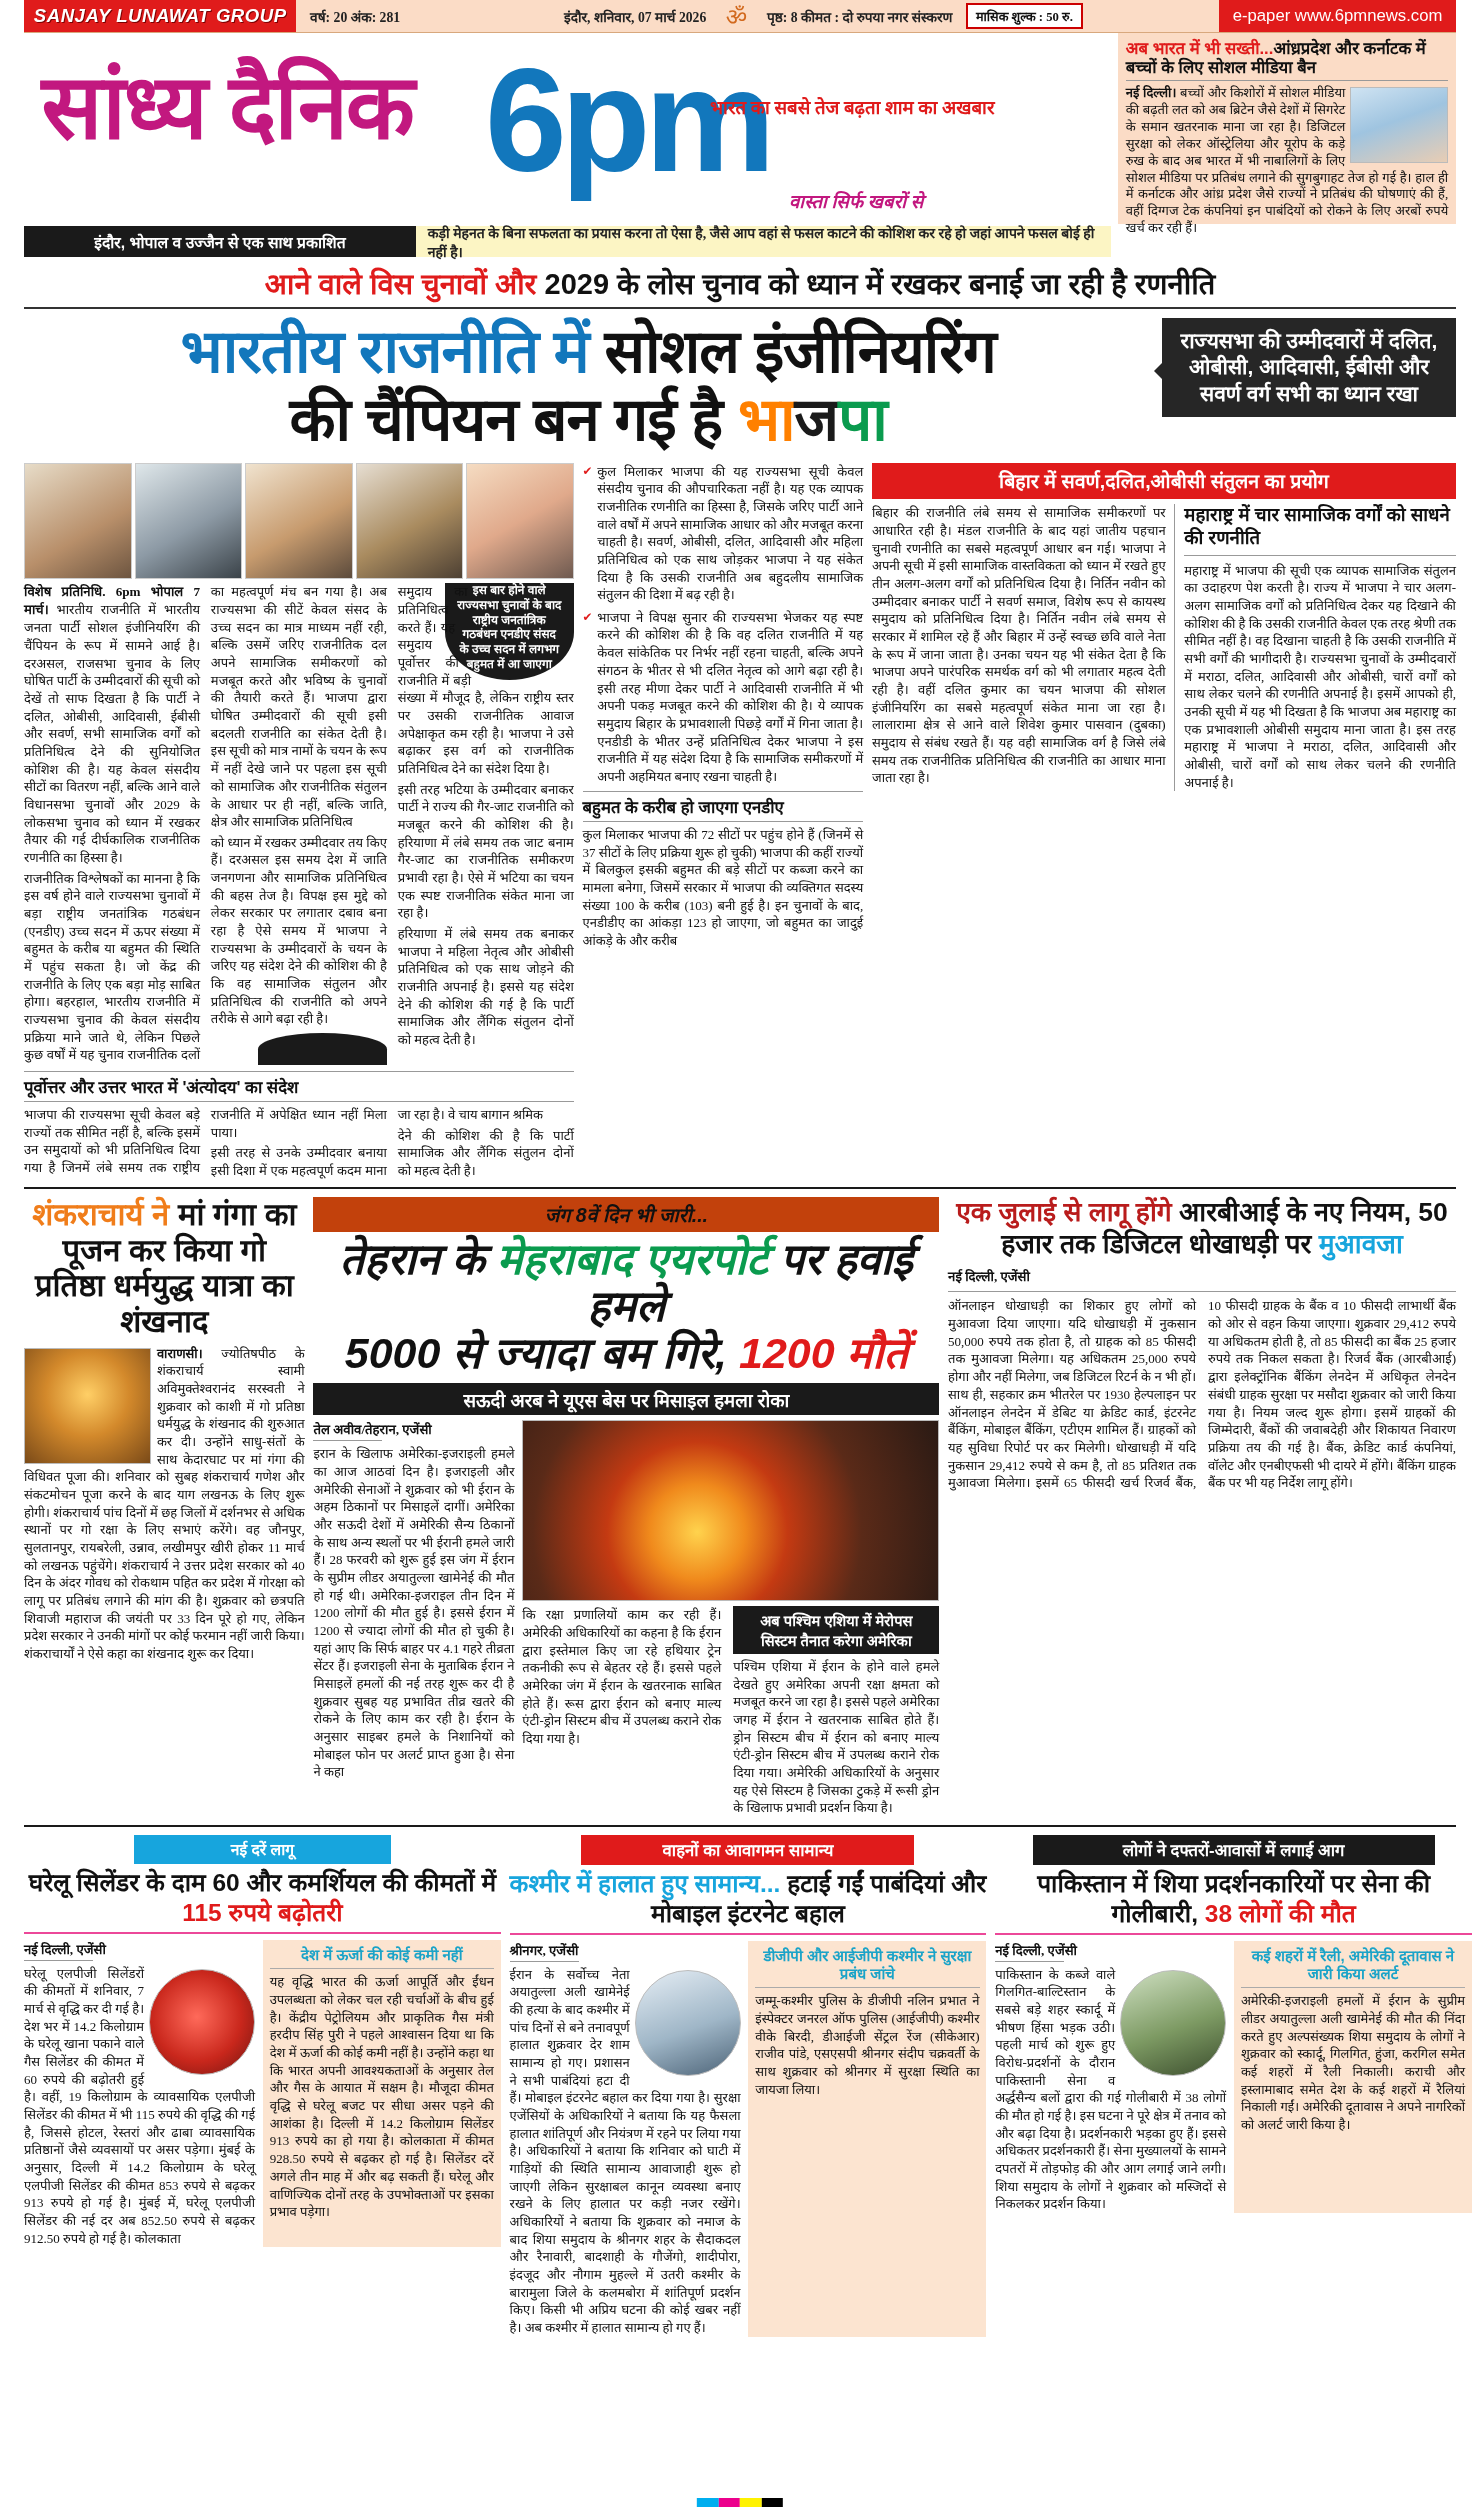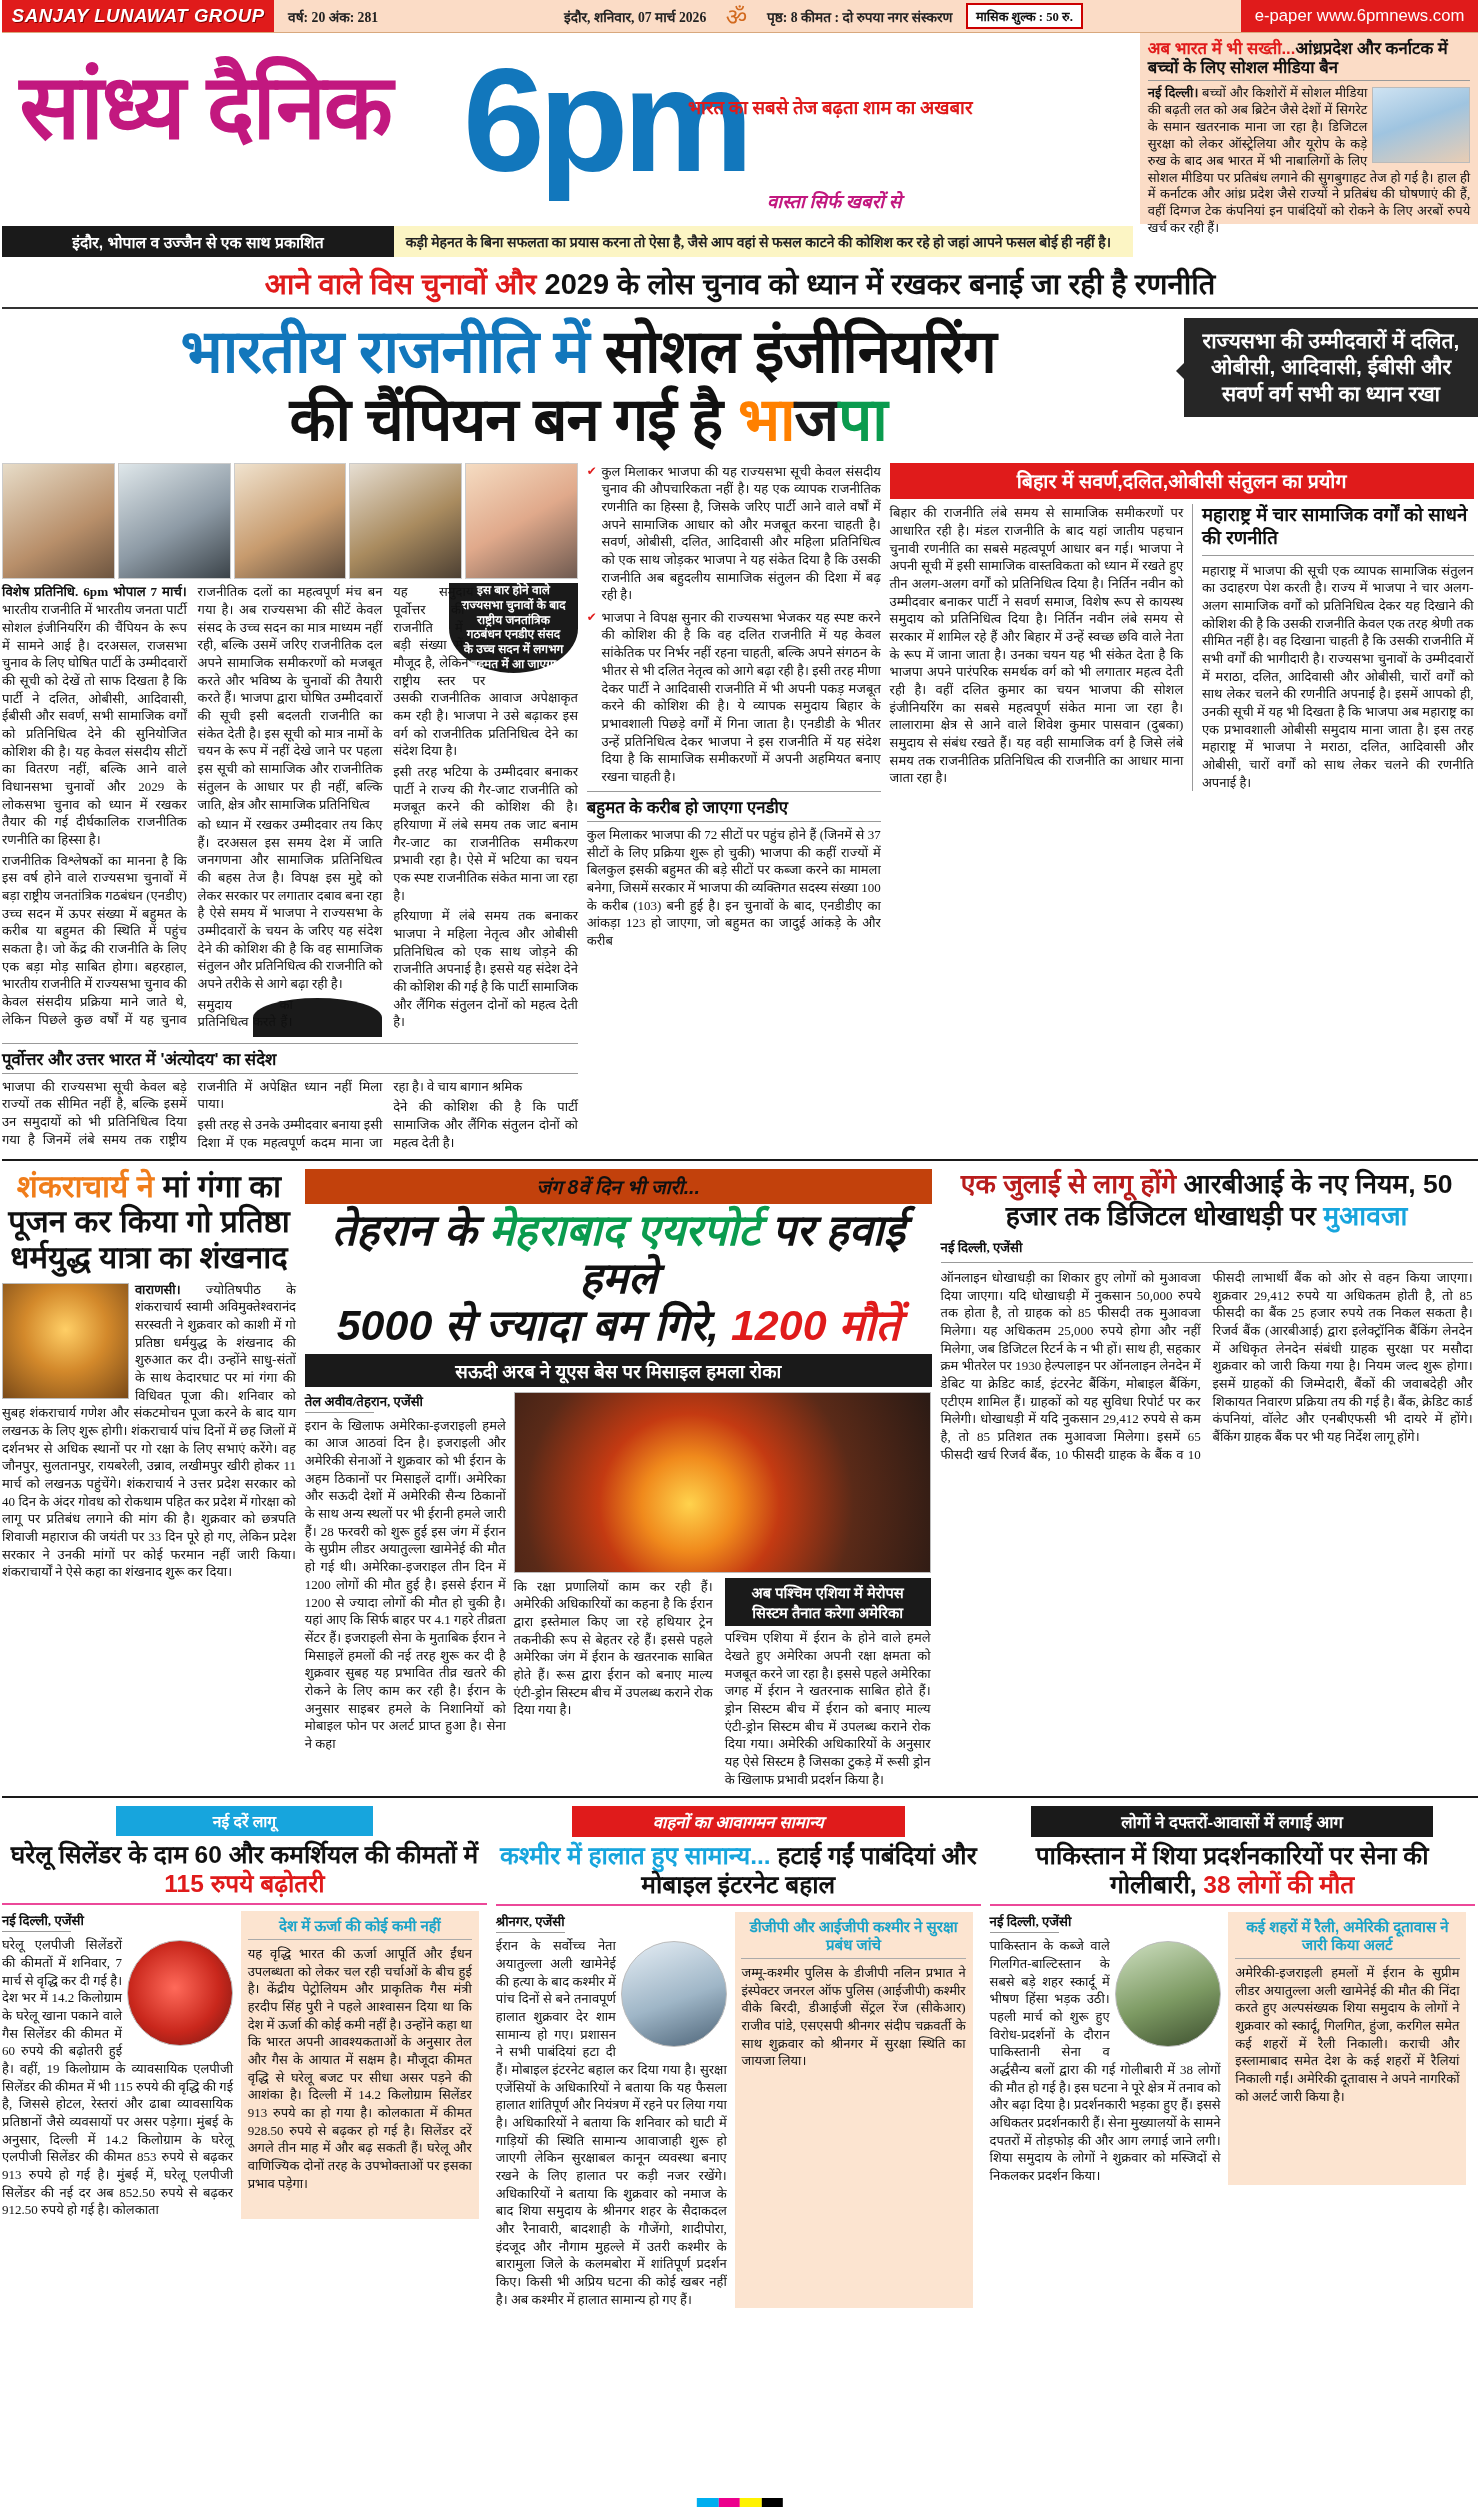--- a/index.html
+++ b/index.html
@@ -2,21 +2,21 @@
 <html><head>
 <meta charset="utf-8">
 <style>
   * { box-sizing: border-box; margin:0; padding:0; }
   html,body { background:#fff; }
   body {
     width:1480px; height:2509px;
     font-family:"Liberation Serif", serif;
     color:#111; overflow:hidden; position:relative;
   }
-  .page { width:1480px; height:2509px; position:relative; padding:0 2px; }
+  .page { width:1480px; height:2509px; position:relative; padding:0 24px; }
 
   
   .topbar { display:flex; align-items:stretch; height:33px; background:#fbdcc6; border-bottom:1px solid #d8a87d;}
   .topbar .brandbox{
     background:#e01b1b; color:#fff; font-family:"Liberation Sans",sans-serif;
     font-weight:bold; font-size:18.6px; letter-spacing:0.5px;
     display:flex; align-items:center; padding:0 9.8px; font-style:italic;
     text-shadow:1px 1px 0 #7a0000;
   }
   .topbar .cell{ display:flex; align-items:center; padding:0 13.7px; font-size:13.7px; font-weight:bold; color:#222;}
@@ -367,21 +367,21 @@
         </div>
         <div class="rgt">
           <div class="tealhead">देश में ऊर्जा की कोई कमी नहीं</div>
           <div class="body">यह वृद्धि भारत की ऊर्जा आपूर्ति और ईंधन उपलब्धता को लेकर चल रही चर्चाओं के बीच हुई है। केंद्रीय पेट्रोलियम और प्राकृतिक गैस मंत्री हरदीप सिंह पुरी ने पहले आश्वासन दिया था कि देश में ऊर्जा की कोई कमी नहीं है। उन्होंने कहा था कि भारत अपनी आवश्यकताओं के अनुसार तेल और गैस के आयात में सक्षम है। मौजूदा कीमत वृद्धि से घरेलू बजट पर सीधा असर पड़ने की आशंका है। दिल्ली में 14.2 किलोग्राम सिलेंडर 913 रुपये का हो गया है। कोलकाता में कीमत 928.50 रुपये से बढ़कर हो गई है। सिलेंडर दरें अगले तीन माह में और बढ़ सकती हैं। घरेलू और वाणिज्यिक दोनों तरह के उपभोक्ताओं पर इसका प्रभाव पड़ेगा।</div>
         </div>
       </div>
     </div>
 
     <div class="b3c">
       <div style="display:flex;justify-content:center;">
-        <div class="redbar" style="width:333px;font-size:16.7px;padding:3.9px 7.8px;font-style:italic;">वाहनों का आवागमन सामान्य</div>
+        <div class="redbar" style="width:333px;font-size:16.7px;padding:3.9px 7.8px;">वाहनों का आवागमन सामान्य</div>
       </div>
       <div class="bot-head" style="margin-top:3.9px;">
         <span class="blu">कश्मीर में हालात हुए सामान्य... </span><span>हटाई गईं पाबंदियां और मोबाइल इंटरनेट बहाल</span>
       </div>
       <div class="b3inner">
         <div class="lft">
           <div class="byline">श्रीनगर, एजेंसी</div>
           <div class="tinyrule"></div>
           <div class="body">
             <div class="bus imgbox" style="float:right;width:106px;height:106px;border-radius:50%;margin:3.9px 0 3.9px 4.9px;"></div>

